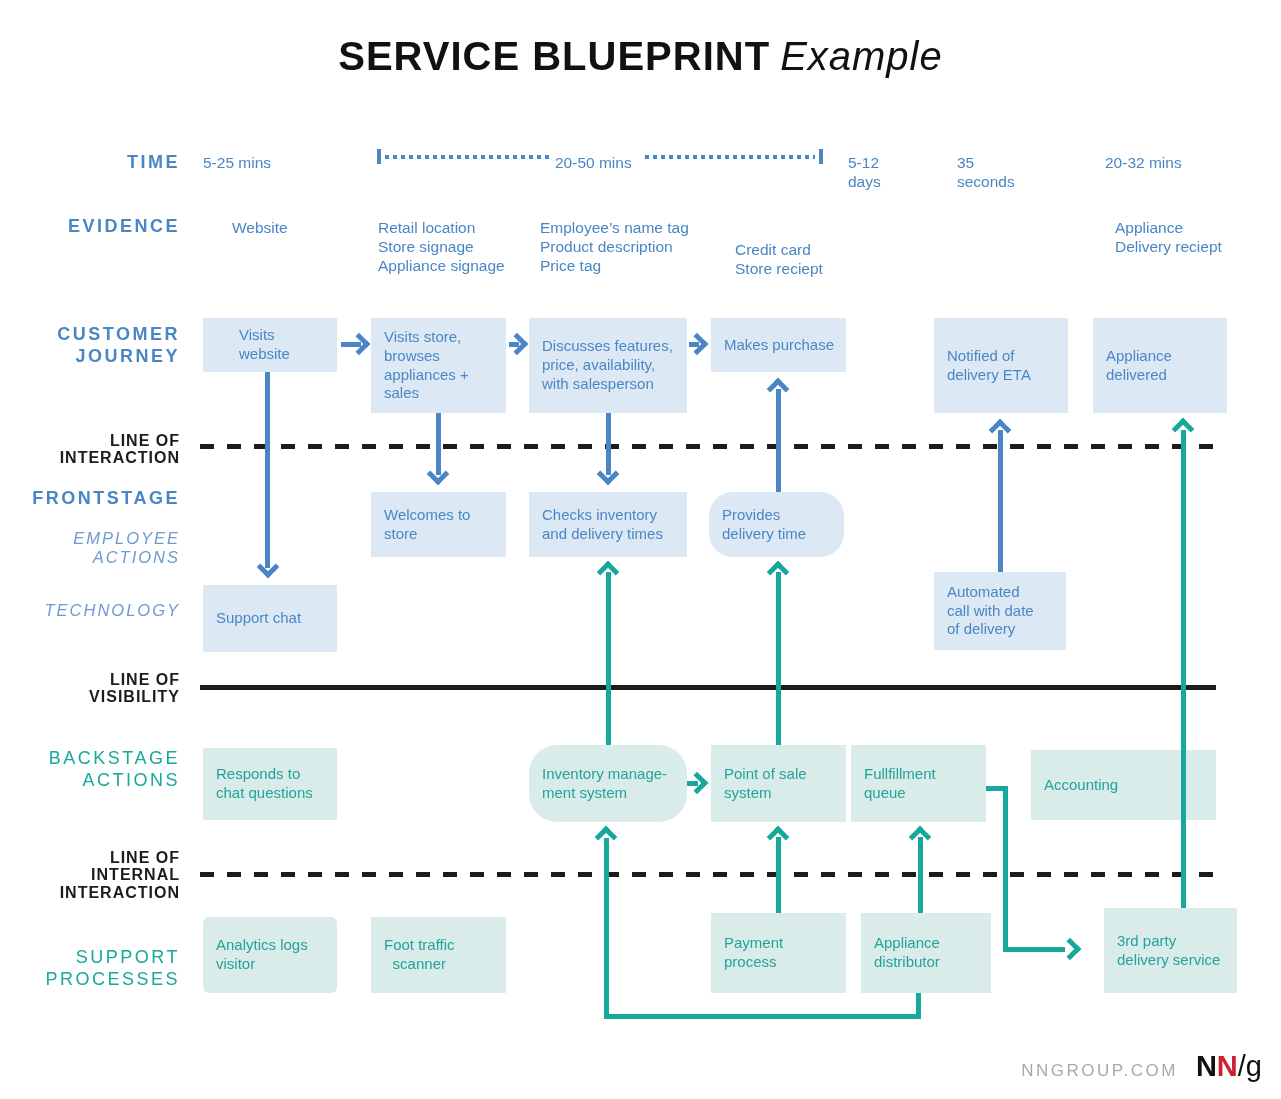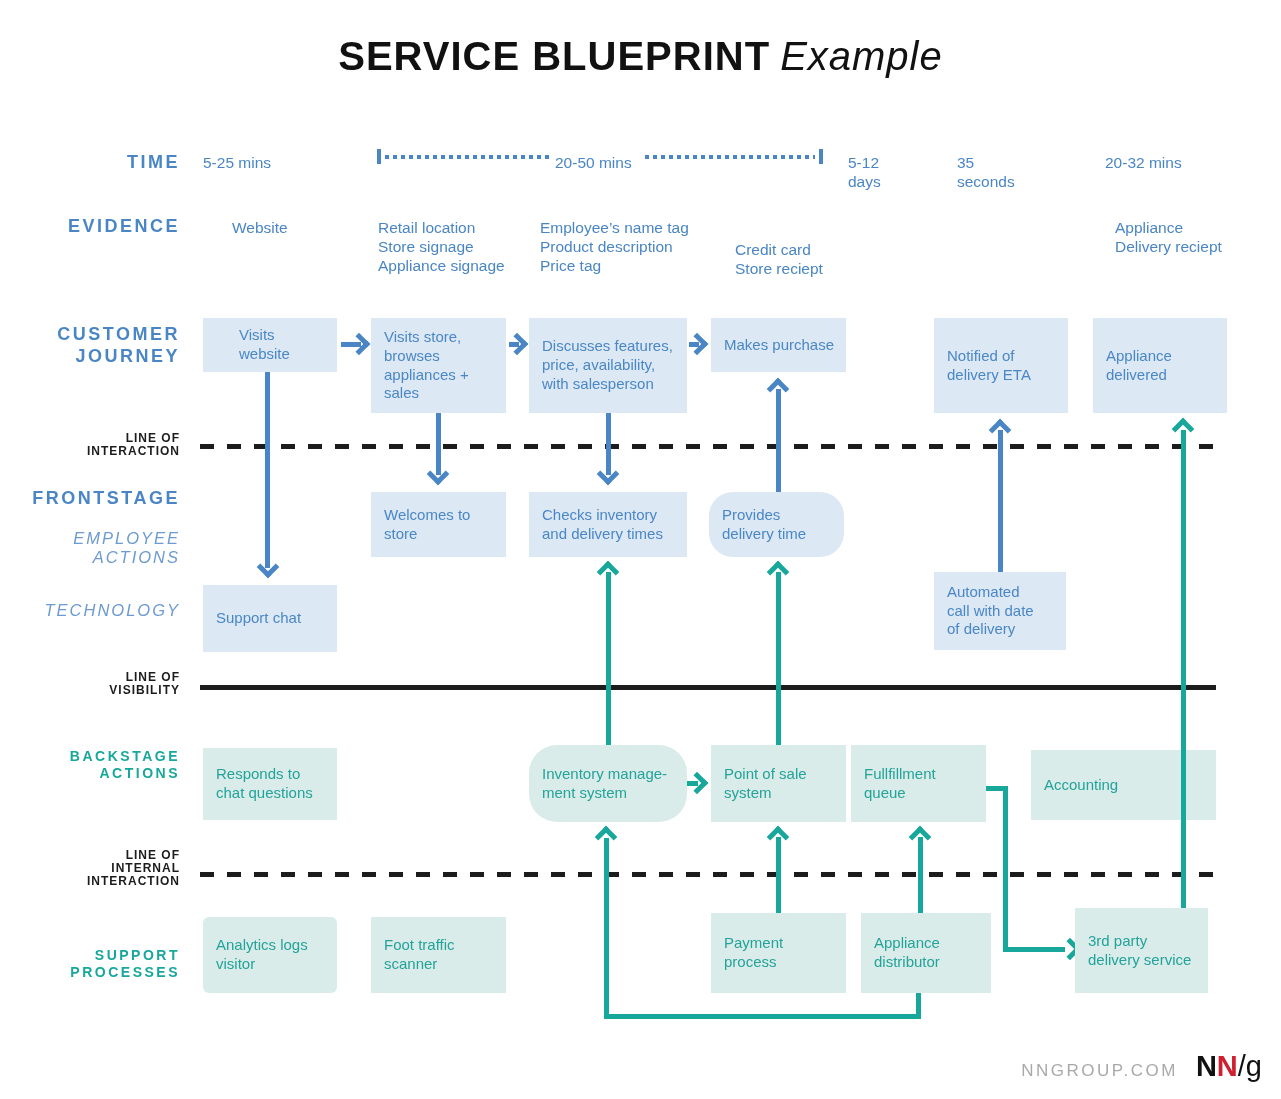--- a/index.html
+++ b/index.html
@@ -13,22 +13,22 @@
 
   .title{position:absolute;left:0;top:34px;width:1281px;text-align:center;font-size:40px;color:#111;letter-spacing:1px;}
   .title .t-main{font-weight:800;}
   .title .t-suffix{font-style:italic;font-weight:400;margin-left:10px;margin-top:48px;}
 
   .ml{white-space:pre-line;}
 
   
   .rail{position:absolute;left:0;width:180px;text-align:right;}
   .lbl-blue{color:var(--blue);font-weight:800;font-size:18px;letter-spacing:2.5px;line-height:1.22;}
-  .lbl-teal{color:var(--teal);font-weight:700;font-size:14px;letter-spacing:2.5px;line-height:1.22;}
-  .lbl-ink{color:var(--ink);font-weight:800;font-size:12px;letter-spacing:1px;line-height:1.08;}
+  .lbl-teal{color:var(--teal);font-weight:400;font-size:18px;letter-spacing:2.5px;line-height:1.22;}
+  .lbl-ink{color:var(--ink);font-weight:800;font-size:16px;letter-spacing:1px;line-height:1.08;}
   .lbl-it{color:var(--blue-italic);font-style:italic;font-size:16.5px;letter-spacing:2px;line-height:1.18;font-weight:400;}
 
   .txt-blue{position:absolute;color:var(--blue);font-size:15.5px;line-height:1.24;}
   .t-center{text-align:left;}
 
   
   .box{position:absolute;display:flex;align-items:center;box-sizing:border-box;
        padding:8px 10px 8px 13px;font-size:15px;line-height:1.26;white-space:pre-line;z-index:2;}
   .box.b{background:var(--box-blue);color:var(--box-blue-text);}
   .box.t{background:var(--box-teal);color:var(--box-teal-text);}
@@ -147,27 +147,27 @@
   <div class="box t" style="left:529px;top:745px;width:158px;height:77px;border-radius:28px;">Inventory manage-
 ment system</div>
   <div class="box t" style="left:851px;top:745px;width:135px;height:77px;">Fullfillment
 queue</div>
   <div class="box t" style="left:711px;top:745px;width:135px;height:77px;">Point of sale
 system</div>
   <div class="box t" style="left:1031px;top:750px;width:185px;height:70px;">Accounting</div>
 
   <div class="box t" style="left:203px;top:917px;width:134px;height:76px;border-radius:6px;">Analytics logs
 visitor</div>
-  <div class="box t" style="left:371px;top:917px;width:135px;height:76px;">Foot traffic
+  <div class="box t" style="left:371px;top:917px;width:135px;height:76px;text-align:center;">Foot traffic
 scanner</div>
   <div class="box t" style="left:711px;top:913px;width:135px;height:80px;">Payment
 process</div>
   <div class="box t" style="left:861px;top:913px;width:130px;height:80px;">Appliance
 distributor</div>
-  <div class="box t" style="left:1075px;top:908px;width:133px;height:85px;">3rd party
+  <div class="box t" style="left:1104px;top:908px;width:133px;height:85px;">3rd party
 delivery service</div>
 
   <div class="blue">
     <div class="hl" style="left:341px;top:342px;width:20px;"></div>
       <div class="chev right" style="left:351px;top:336px;"></div>
   </div>
   <div class="blue">
     <div class="hl" style="left:509px;top:342px;width:10px;"></div>
       <div class="chev right" style="left:509px;top:336px;"></div>
   </div>

